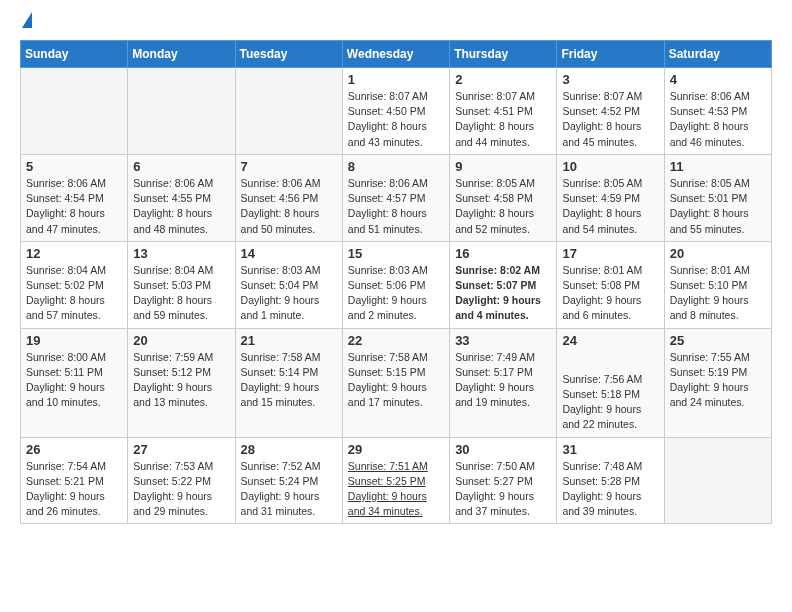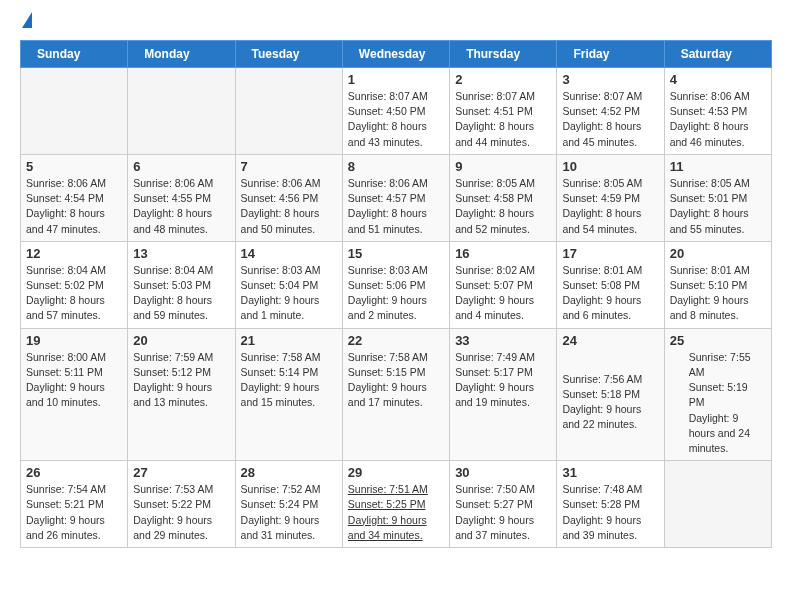--- a/index.html
+++ b/index.html
@@ -64,21 +64,21 @@
     .calendar {
       width: 100%;
       border-collapse: collapse;
       border: 1px solid #ccc;
     }
     .calendar th {
       background: #2878c8;
       color: #fff;
       font-size: 12px;
       font-weight: bold;
-      padding: 6px 16px;
+      padding: 6px 4px;
       text-align: left;
       border: 1px solid #5599dd;
     }
     .calendar td {
       vertical-align: top;
       padding: 4px 5px;
       border: 1px solid #ccc;
       width: calc(100% / 7);
       min-height: 80px;
       font-size: 10.5px;
@@ -227,21 +227,21 @@
 Daylight: 9 hours and 1 minute.</div>
           </td>
           <td>
             <span class="day-num">15</span>
             <div class="day-info" style="white-space: pre-line;">Sunrise: 8:03 AM
 Sunset: 5:06 PM
 Daylight: 9 hours and 2 minutes.</div>
           </td>
           <td>
             <span class="day-num">16</span>
-            <div class="day-info" style="white-space: pre-line;">Sunrise: 8:02 AM
+            <div class="day-info" style="white-space: pre-line; font-weight: bold;">Sunrise: 8:02 AM
 Sunset: 5:07 PM
 Daylight: 9 hours and 4 minutes.</div>
           </td>
           <td>
             <span class="day-num">17</span>
             <div class="day-info" style="white-space: pre-line;">Sunrise: 8:01 AM
 Sunset: 5:08 PM
 Daylight: 9 hours and 6 minutes.</div>
           </td>
           <td>
@@ -283,21 +283,21 @@
 Daylight: 9 hours and 19 minutes.</div>
           </td>
           <td>
             <span class="day-num">24</span>
             <div class="day-info" style="white-space: pre-line; margin-top: 24px;">Sunrise: 7:56 AM
 Sunset: 5:18 PM
 Daylight: 9 hours and 22 minutes.</div>
           </td>
           <td>
             <span class="day-num">25</span>
-            <div class="day-info" style="white-space: pre-line; margin-left: 19px;">Sunrise: 7:55 AM
+            <div class="day-info" style="white-space: pre-line;">Sunrise: 7:55 AM
 Sunset: 5:19 PM
 Daylight: 9 hours and 24 minutes.</div>
           </td>
         </tr>
         <tr>
           <td>
             <span class="day-num">26</span>
             <div class="day-info" style="white-space: pre-line;">Sunrise: 7:54 AM
 Sunset: 5:21 PM
 Daylight: 9 hours and 26 minutes.</div>

